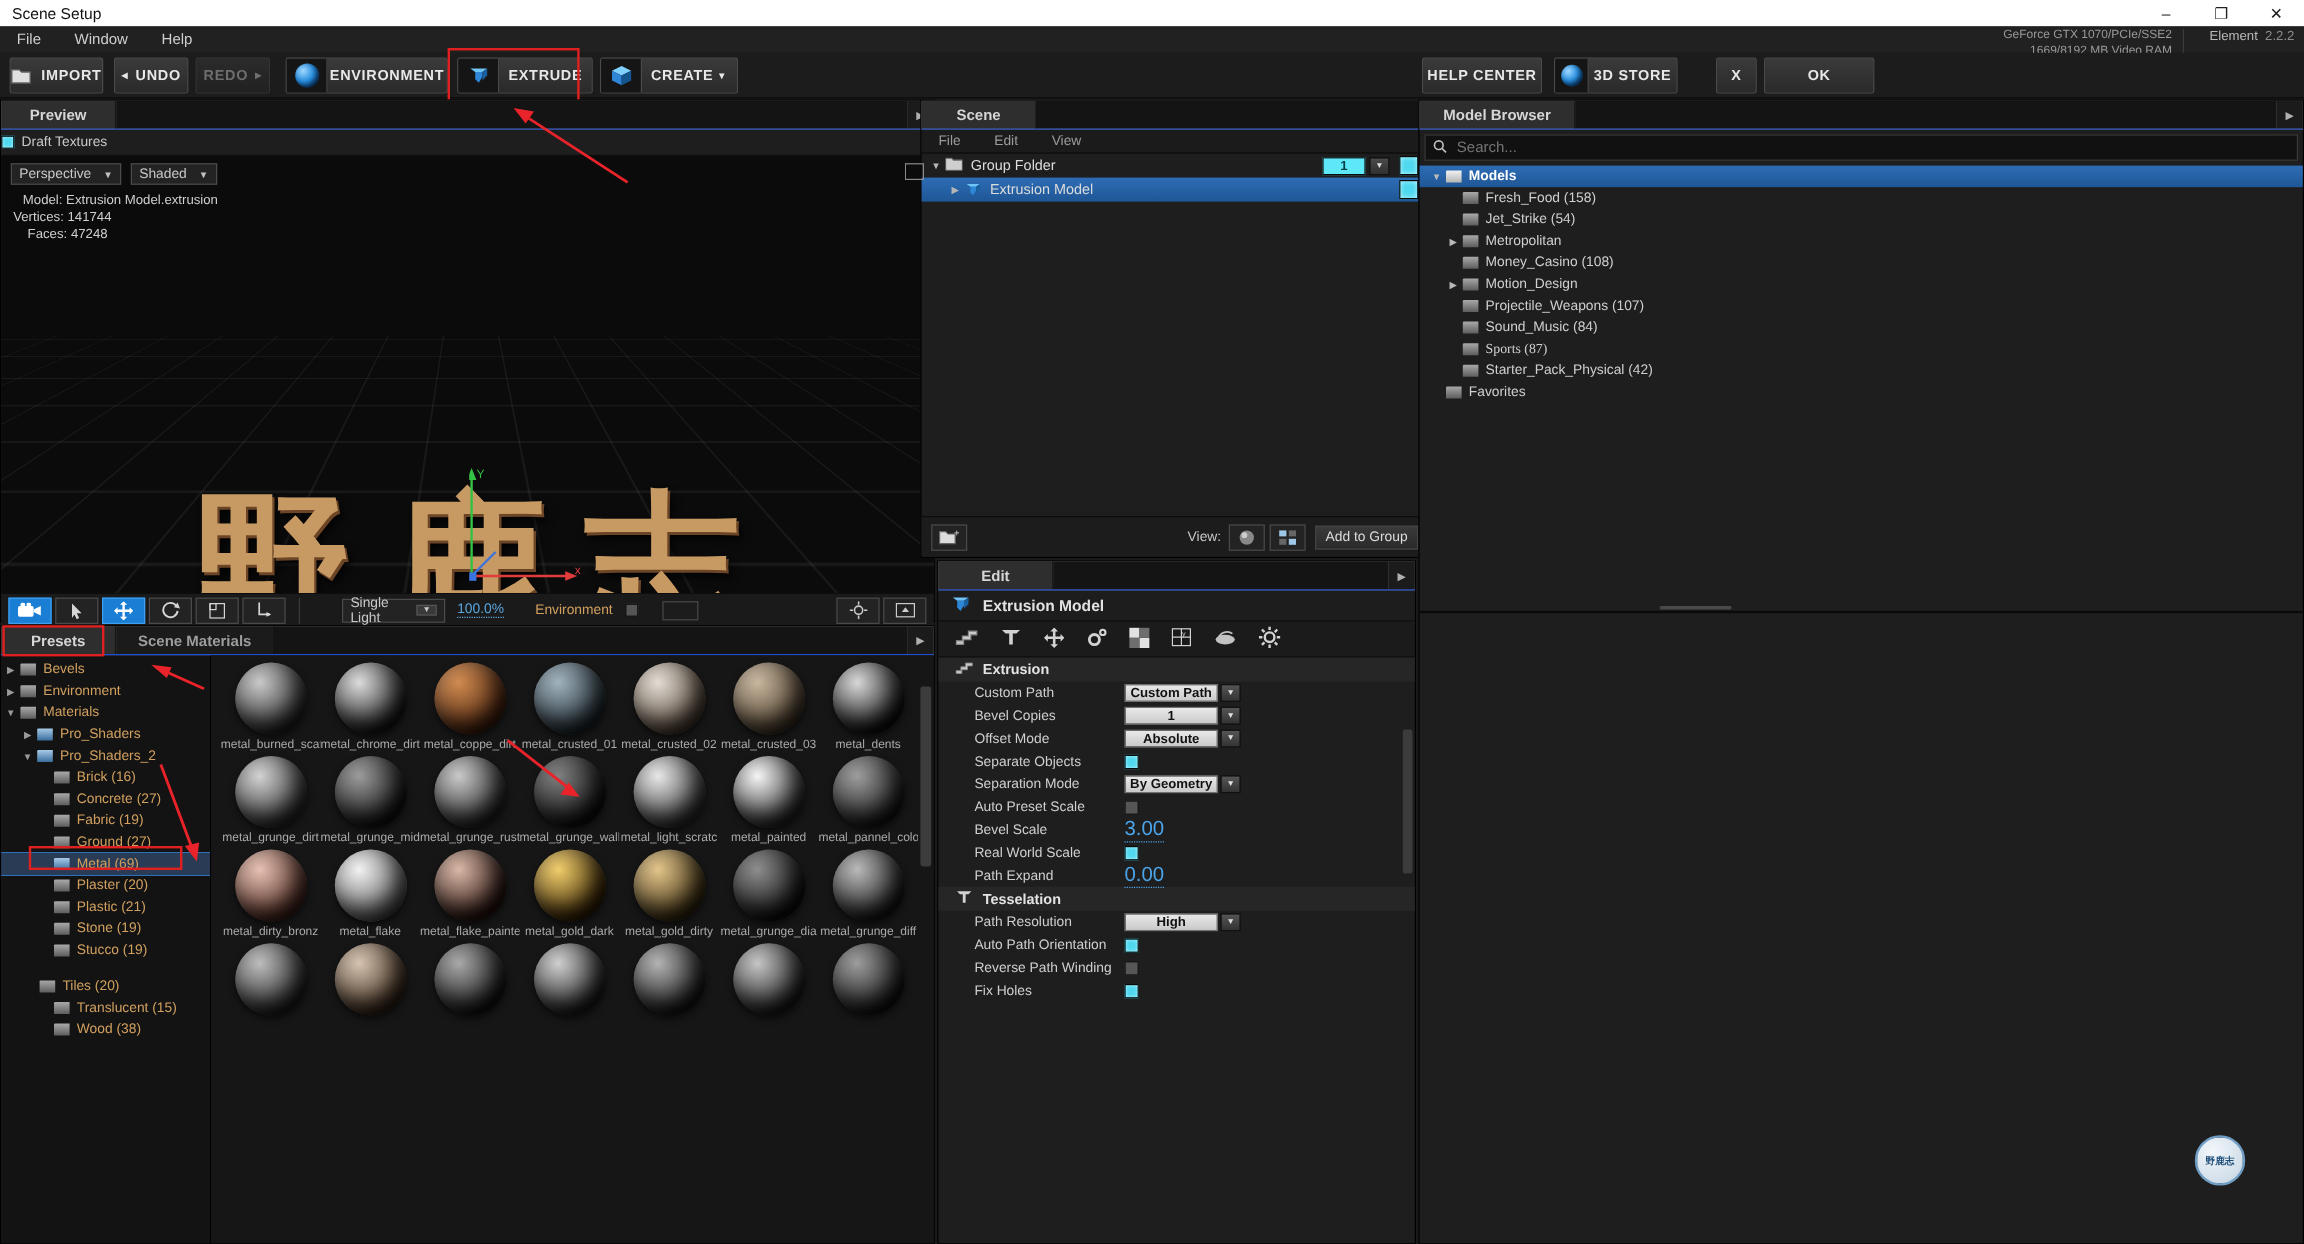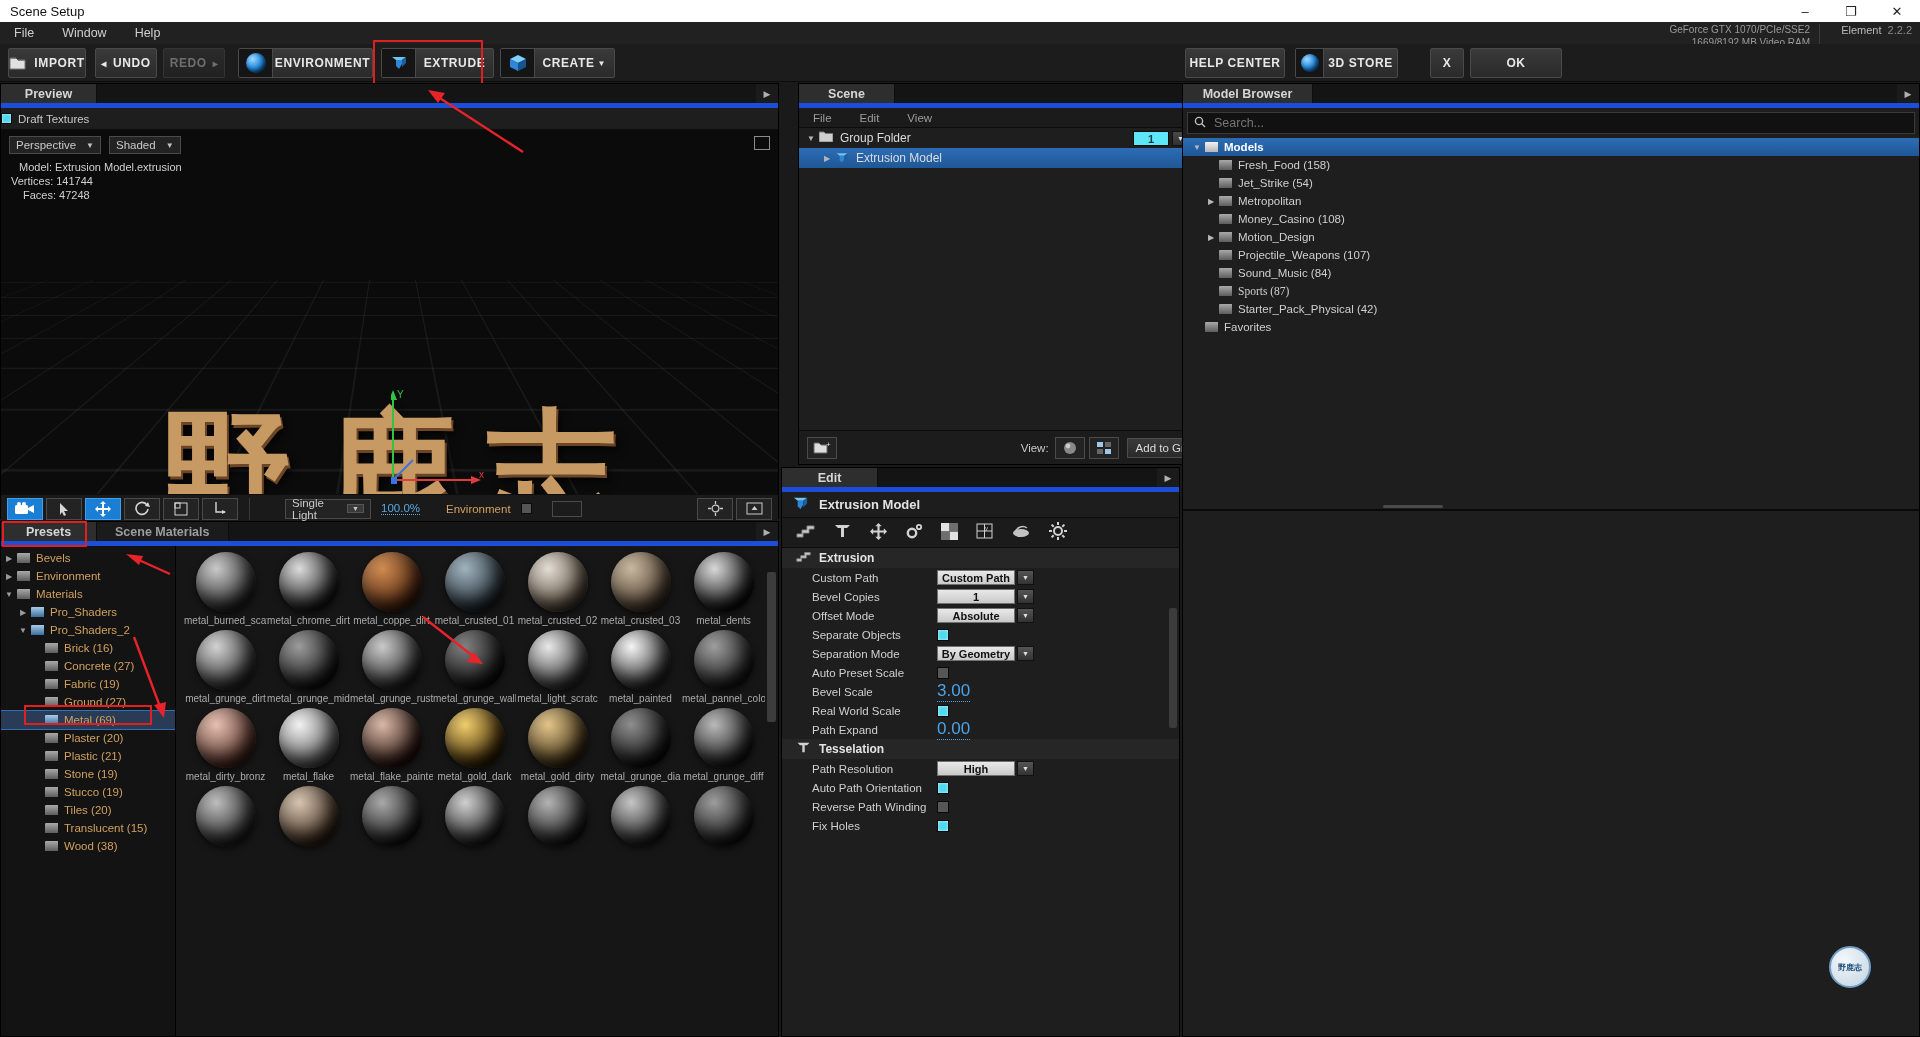--- a/index.html
+++ b/index.html
@@ -52,21 +52,21 @@
   .globe { width:20px;height:20px;border-radius:50%;
       background:radial-gradient(circle at 33% 30%, #9fd8ff 0%, #2a8fe0 45%, #0a4f94 80%, #06305e 100%);
       box-shadow:inset -2px -2px 4px rgba(0,0,0,.6); }
   .globe.sm{width:18px;height:18px;}
 
   .sel-outline { position:absolute; border:2px solid #e02020; pointer-events:none; }
 
   
   .panel { position:absolute; background:#1e1e1e; border:1px solid #000; }
   .tabstrip { height:24px; background:#737373; display:flex; align-items:stretch;
-              border-bottom:5px solid #1d4ed8; position:relative; }
+              border-bottom:1px solid #1d4ed8; position:relative; }
   .tab { min-width:96px; padding:0 18px; display:flex; align-items:center;
          justify-content:center; font-size:12.5px; font-weight:bold;
          color:#d6d6d6; background:#2e2e2e; border-right:1px solid #0d0d0d; }
   .tab.inactive { background:#1b1b1b; color:#9d9d9d; font-weight:bold; }
   .tabfill { flex:1; background:#141414; }
   .tabarrow { width:22px; background:#1b1b1b; display:flex;
               align-items:center; justify-content:center; color:#b0b0b0; font-size:9px; }
 
   
   #previewPanel { left:0; top:83px; width:779px; height:436px; }
@@ -122,21 +122,21 @@
   .sphere { width:60px; height:60px; border-radius:50%; margin:0 auto 3px;
             box-shadow:inset -7px -9px 16px rgba(0,0,0,.75),
                        inset 5px 5px 12px rgba(255,255,255,.10),
                        0 3px 6px rgba(0,0,0,.6); }
   .mcell span { display:block; font-size:10px; color:#aaa;
                 white-space:nowrap; overflow:hidden; text-overflow:clip; }
   .msb { position:absolute; right:2px; top:26px; width:9px; height:150px;
          background:#3c3c3c; border-radius:2px; }
 
   
-  #scenePanel { left:798px; top:83px; width:446px; height:382px; }
+  #scenePanel { left:767px; top:83px; width:446px; height:382px; }
   .smenu { height:20px; background:#1b1b1b; display:flex; align-items:center;
            gap:0; border-bottom:1px solid #0c0c0c; }
   .smenu .mi { padding:0 14px; font-size:11.5px; color:#9c9c9c; }
   .srow { height:20px; display:flex; align-items:center; font-size:12px;
           color:#dcdcdc; padding-left:4px; }
   .srow.hl { background:linear-gradient(#2d6cb5,#1f5796); }
   .srow .tw { width:16px; text-align:center; color:#b6b6b6; font-size:8px; }
   .titem { width:14px;height:14px;margin-right:7px;flex:none; }
   .numbox { width:36px;height:15px;background:#5ee8f7;color:#063d46;
             font-size:11px;font-weight:bold;text-align:center;line-height:15px;
@@ -475,21 +475,21 @@
           <div class="trow" style="padding-left: 28px;">
             <span class="tw"></span>
             <span class="fldr"></span>
             <span>Stone (19)</span>
           </div>
           <div class="trow" style="padding-left: 28px;">
             <span class="tw"></span>
             <span class="fldr"></span>
             <span>Stucco (19)</span>
           </div>
-          <div class="trow" style="padding-left: 28px;">
+          <div class="trow" style="padding-left: 16px; margin-top: 12px;">
             <span class="tw"></span>
             <span class="fldr"></span>
             <span>Tiles (20)</span>
           </div>
           <div class="trow" style="padding-left: 28px;">
             <span class="tw"></span>
             <span class="fldr"></span>
             <span>Translucent (15)</span>
           </div>
           <div class="trow" style="padding-left: 28px;">

